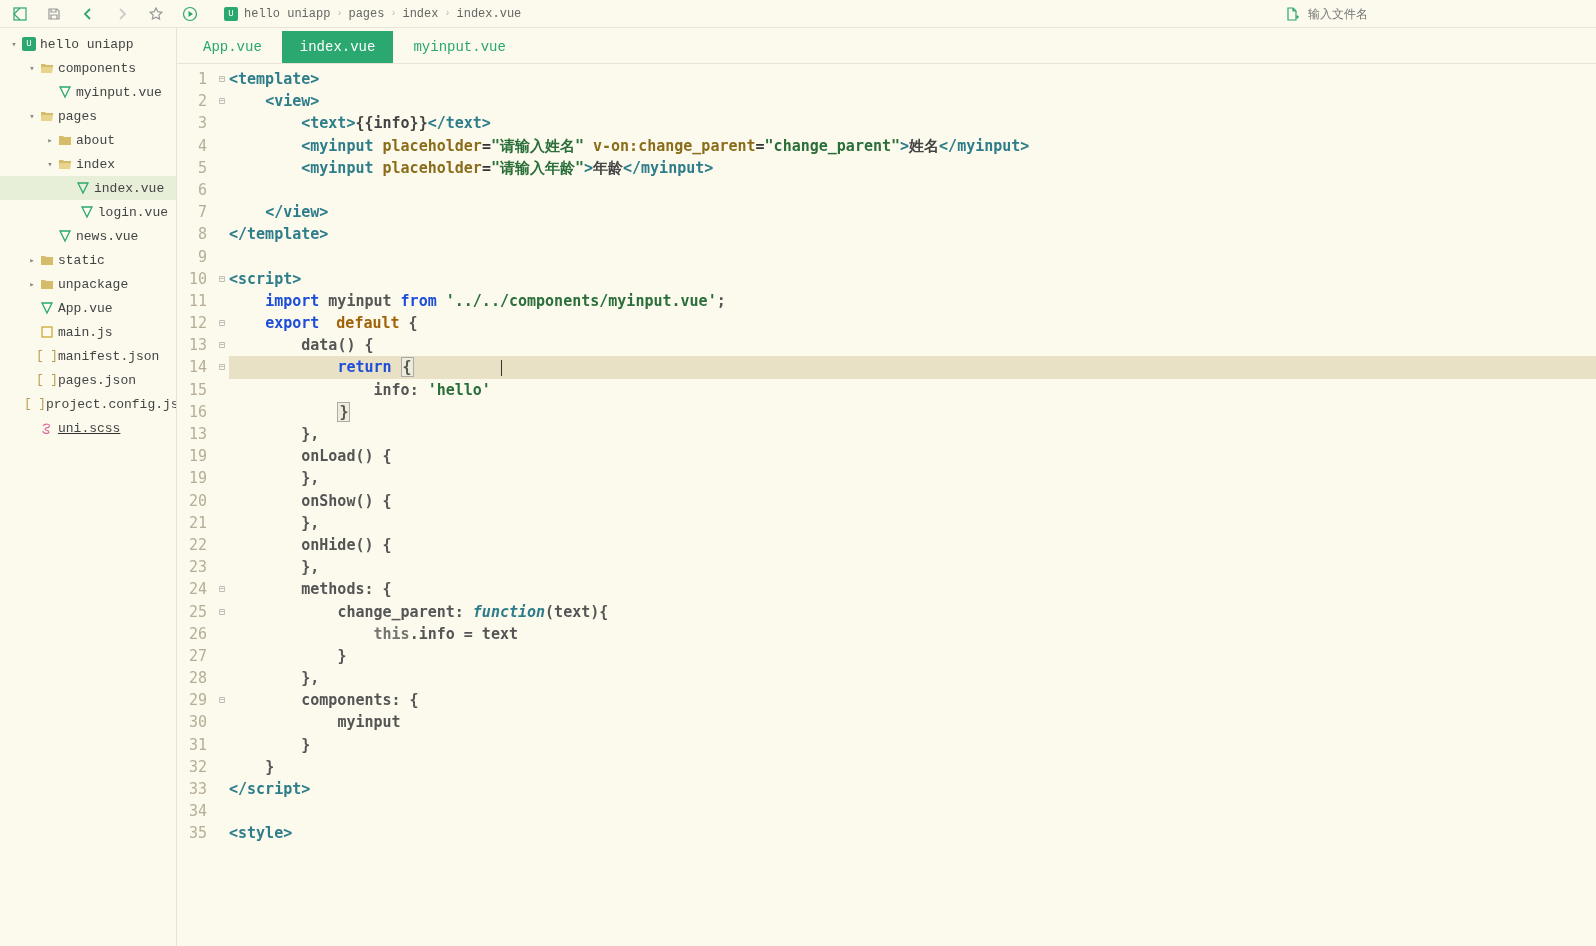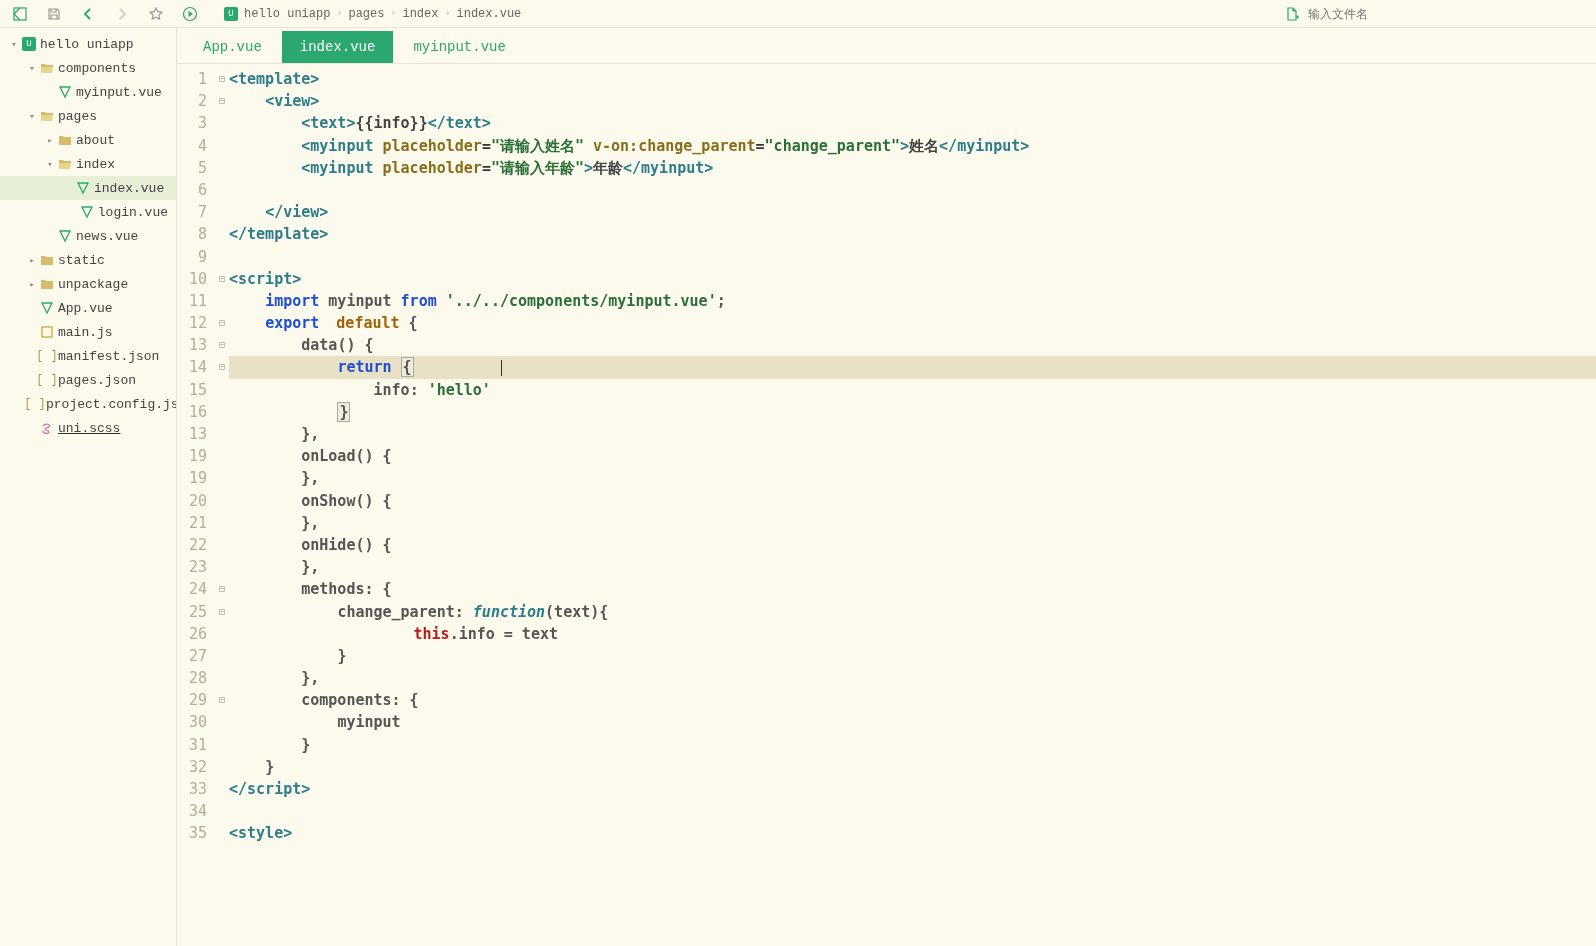--- a/index.html
+++ b/index.html
@@ -143,21 +143,21 @@
 .code .line.highlight { background: #e8e1c5; }
 .tok-tag { color: #2e7d8a; }
 .tok-attr { color: #8a6d1a; }
 .tok-str { color: #2a6f3a; }
 .tok-kw { color: #a16207; margin-left: 8px; }
 .tok-kw2 { color: #1d4ed8; }
 .tok-punct { color: #555; }
 .tok-id { color: #555; }
 .tok-text { color: #444; }
 .tok-func { font-style: italic; color: #2e7d8a; }
-.tok-this { color: #b91c1c; margin-left: 40px; }
+.tok-this { color: #737373; }
 .bracket-hl { border: 1px solid #aaa; background: #f0ecdc; padding: 0 1px; }
 .cursor-caret {
   position: absolute;
   width: 1px; height: 16px;
   background: #333;
 }
 svg { display: block; }
 </style>
 </head>
 <body>

